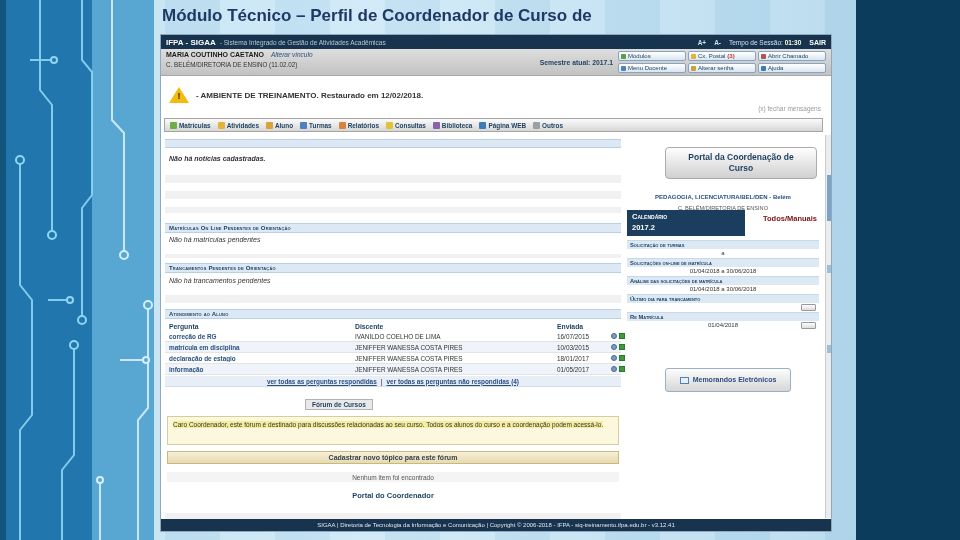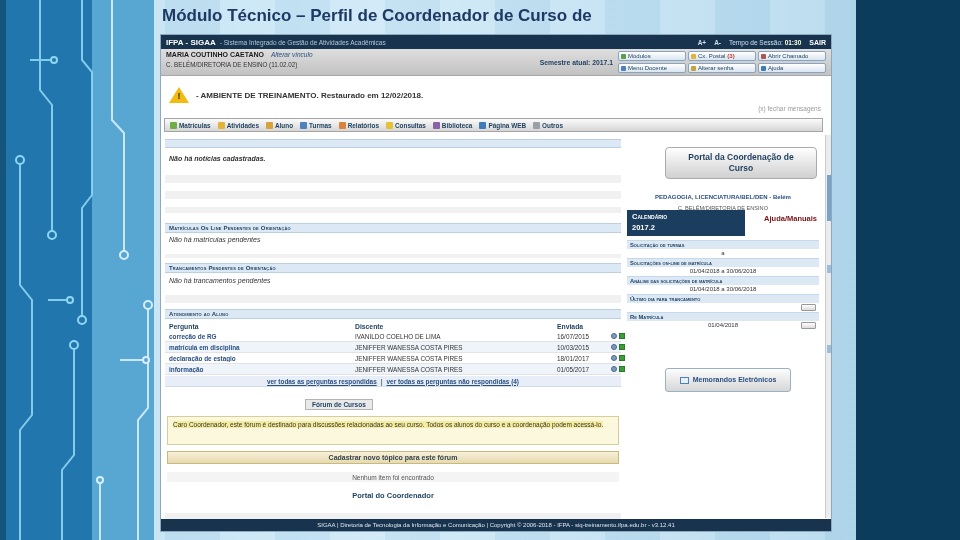--- a/index.html
+++ b/index.html
@@ -394,21 +394,21 @@
         <div class="side-title-box">Portal da Coordenação de Curso</div>
         <div class="side-course">
           <a href="#">PEDAGOGIA, LICENCIATURA/BEL/DEN - Belém</a>
           <div class="cunit">C. BELÉM/DIRETORIA DE ENSINO</div>
         </div>
         <div class="cal-head">
           <div class="cal-box">
             <div>Calendário</div>
             <div>2017.2</div>
           </div>
-          <a class="help-link" href="#">Ajuda/Manuais</a>
+          <a class="help-link" href="#">Todos/Manuais</a>
         </div>
         <div class="cal-rows">
           <div class="cl">Solicitação de turmas</div>
           <div class="cv"><span>a</span></div>
           <div class="cl">Solicitações on-line de matrícula</div>
           <div class="cv"><span>01/04/2018 a 30/06/2018</span></div>
           <div class="cl">Análise das solicitações de matrícula</div>
           <div class="cv"><span>01/04/2018 a 30/06/2018</span></div>
           <div class="cl">Último dia para trancamento</div>
           <div class="cv"><span></span><span class="mini-btn"></span></div>

